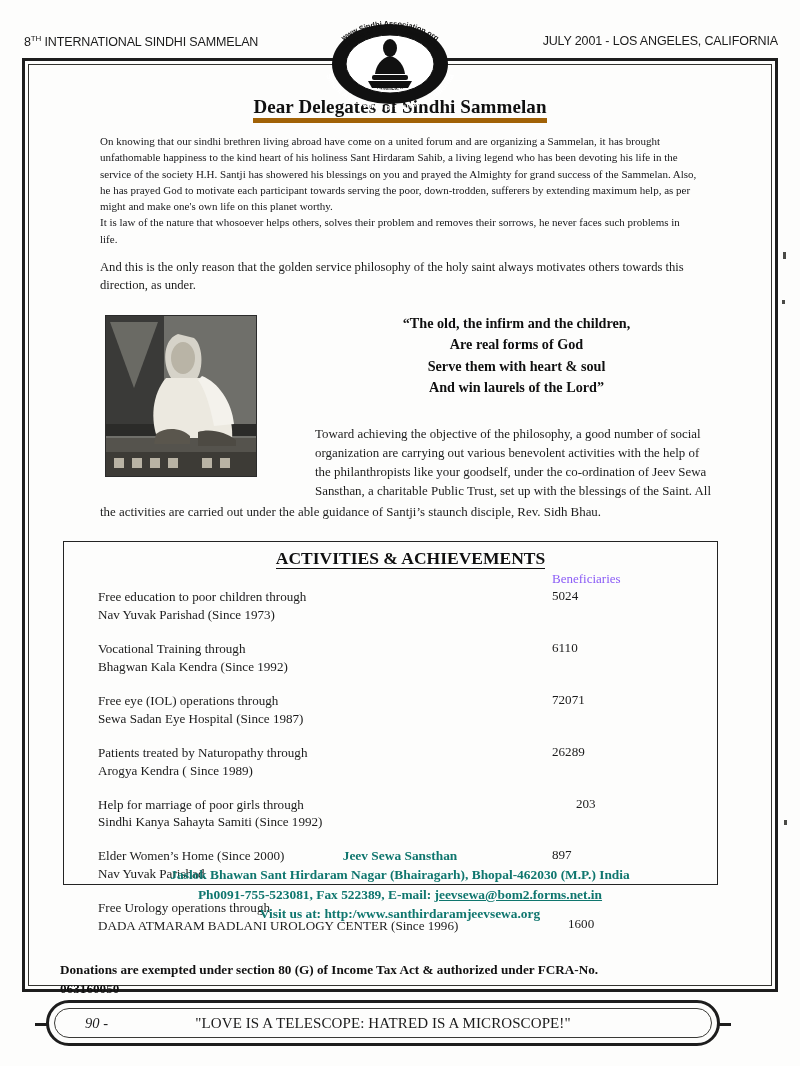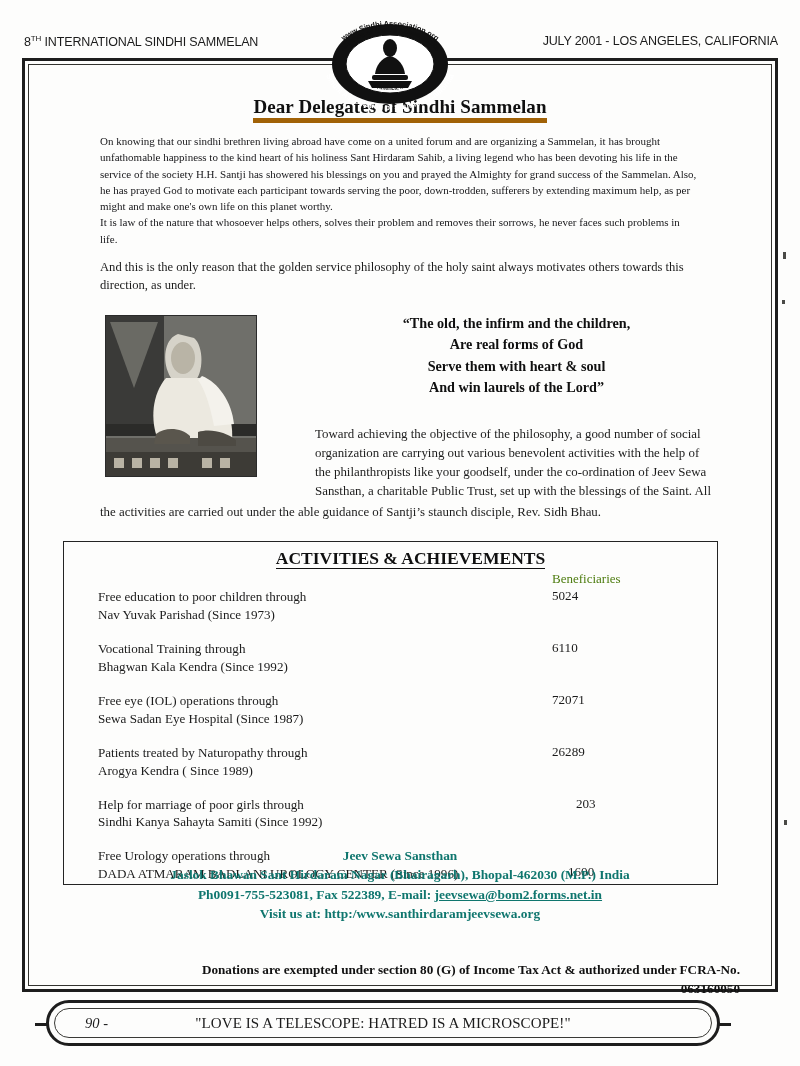--- a/index.html
+++ b/index.html
@@ -169,21 +169,21 @@
   .table-title span {
     border-bottom: 1.6px solid #101010;
     padding-bottom: 0px;
     margin-left: 40px;
   }
   .ben-header {
     position: absolute;
     left: 488px;
     top: 29px;
     font-size: 13px;
-    color: #4d7c0f;
+    color: #8b5cf6;
   }
   .rows {
     position: absolute;
     left: 34px;
     top: 46px;
     right: 4px;
   }
   .trow {
     position: relative;
     min-height: 30px;
@@ -217,21 +217,21 @@
     font-weight: bold;
     line-height: 1.45;
     color: #0f766e;
   }
   .footer-block .email { text-decoration: underline; }
   .footer-note {
     position: absolute;
     left: 60px;
     top: 960px;
     width: 680px;
-    text-align: right;
+    text-align: left;
     font-size: 13.2px;
     font-weight: bold;
     line-height: 1.45;
     color: #111111;
   }
 
   
   .banner {
     position: absolute;
     left: 46px;
@@ -419,20 +419,27 @@
       </div>
 
       <div class="trow right-num">
         <div class="desc">
           <div>Help for marriage of poor girls through</div>
           <div>Sindhi Kanya Sahayta Samiti (Since 1992)</div>
         </div>
         <div class="val">203</div>
       </div>
 
+      <div class="trow">
+        <div class="desc">
+          <div>Elder Women’s Home (Since 2000)</div>
+          <div>Nav Yuvak Parishad</div>
+        </div>
+        <div class="val">897</div>
+      </div>
 
       <div class="trow wide">
         <div class="desc">
           <div>Free Urology operations through</div>
           <div>DADA  ATMARAM BADLANI UROLOGY CENTER (Since 1996)</div>
         </div>
         <div class="val">1600</div>
       </div>
 
     </div>

